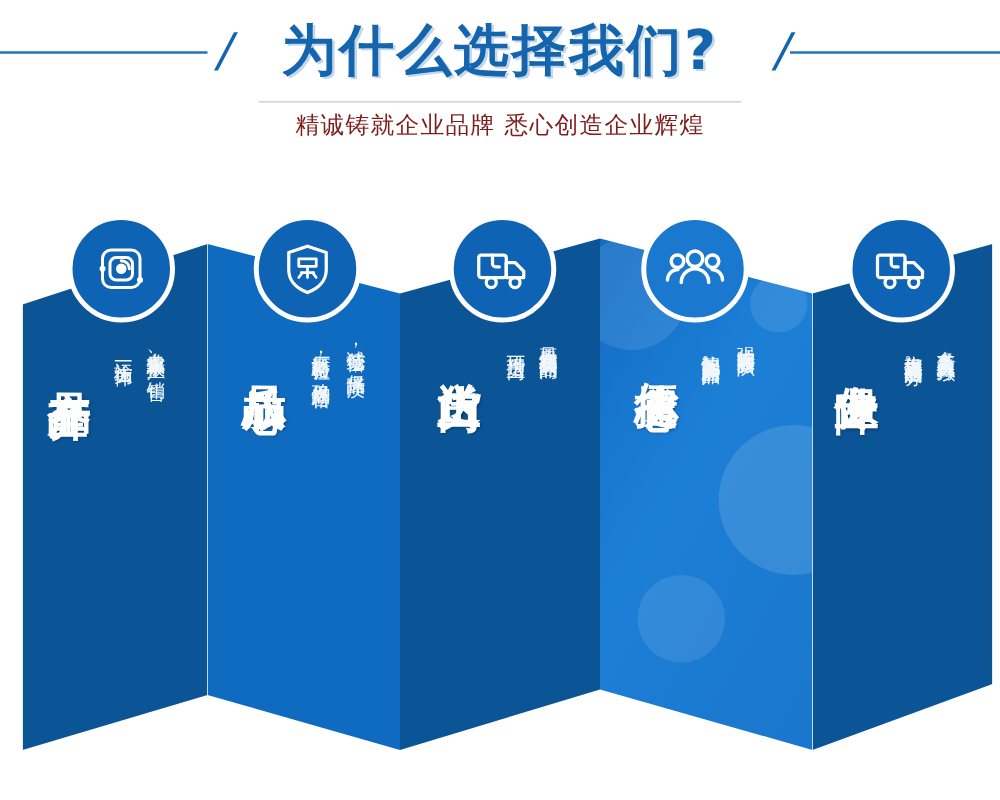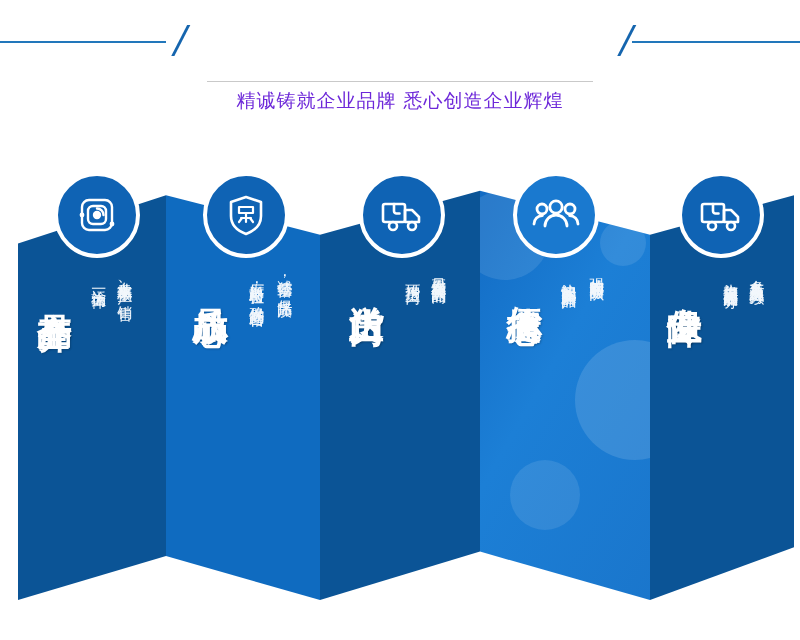--- a/index.html
+++ b/index.html
@@ -34,21 +34,21 @@
     font-family:"DejaVu Sans","Liberation Sans",sans-serif;
     text-shadow:2px 2px 0 rgba(21,101,174,.25);
   }
   .subrule{
     position:absolute;left:207px;top:81px;width:386px;height:1px;
     background:#c9c9c9;
   }
   .subtitle{
     position:absolute;left:0;top:86px;width:800px;
     text-align:center;
-    font-size:19px;line-height:28px;color:#6d28d9;
+    font-size:19px;line-height:28px;color:#7f1d1d;
     letter-spacing:1px;
   }
 
   
   .panels{position:absolute;left:0;top:160px;width:800px;height:480px;}
   .panel{
     position:absolute;top:0;height:440px;
     overflow:hidden;
   }
   .panel .face{
@@ -136,20 +136,21 @@
 </head>
 <body>
 
 <div id="stage">
 
   <div class="header">
     <div class="rule left"></div>
     <div class="rule right"></div>
     <div class="slash s-left">/</div>
     <div class="slash s-right">/</div>
+    <div class="title">为什么选择我们?</div>
     <div class="subrule"></div>
     <div class="subtitle">精诚铸就企业品牌 悉心创造企业辉煌</div>
   </div>
 
   <div class="panels">
 
     <div class="panel p1">
       <div class="face"></div>
     </div>
 

